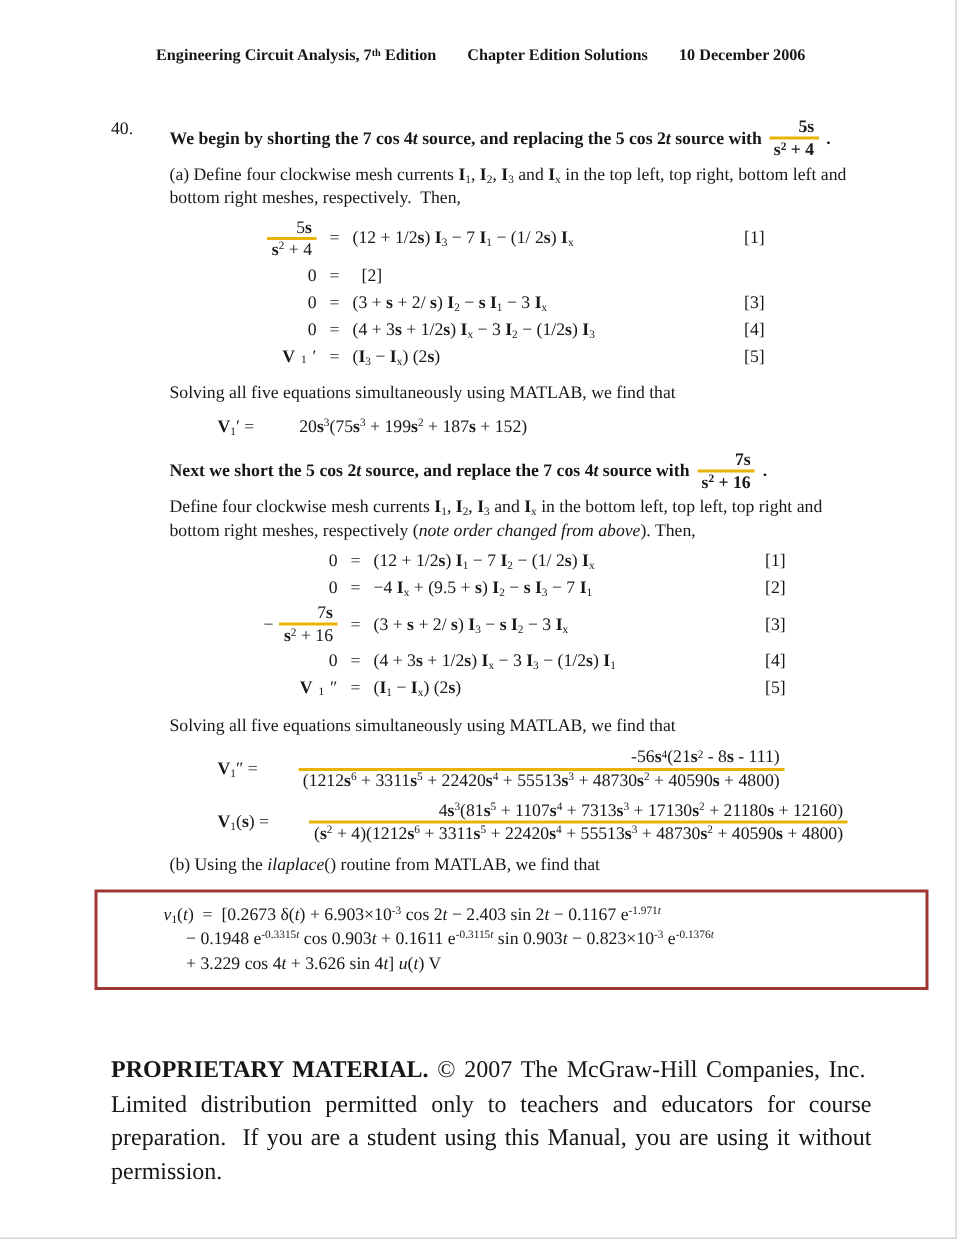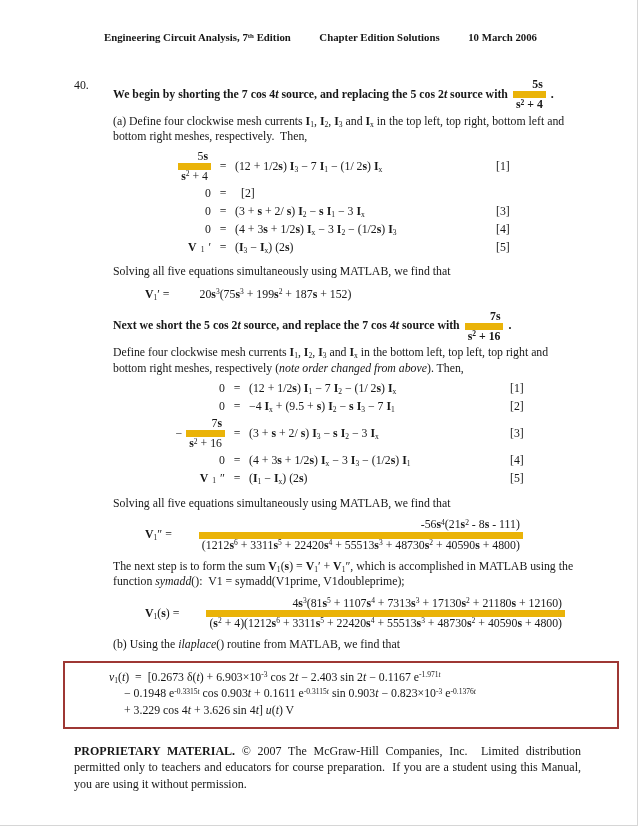--- a/index.html
+++ b/index.html
@@ -11,48 +11,48 @@
   }
   .header{display:flex;justify-content:space-between;align-items:baseline;
     font-weight:bold;font-size:10.8px;padding:30px 100px 0 104px;}
   .body-area{padding:34px 58px 0 74px;}
   .problem-row{display:flex;}
   .prob-num{width:39px;flex:none;}
   .prob-body{flex:1;min-width:0;}
   .fline{display:flex;align-items:center;gap:5px;flex-wrap:nowrap;font-weight:bold;}
   .frac{display:inline-block;text-align:center;vertical-align:middle;line-height:1.12;}
   .frac .num{display:block;padding:0 3px;text-align:right;}
-  .frac .den{display:block;border-top:7px solid #eab308;padding:0 3px;}
+  .frac .den{display:block;border-top:2px solid #eab308;padding:0 3px;}
   sup{font-size:0.64em;vertical-align:baseline;position:relative;top:-0.5em;line-height:0;}
   sub{font-size:0.64em;vertical-align:baseline;position:relative;top:0.28em;line-height:0;}
   .para{margin:2px 0;}
   .eqs{margin:5px 0 9px 32px;}
   .eqrow{display:grid;align-items:center;margin:2.5px 0;column-gap:5px;}
   .eqs1 .eqrow{grid-template-columns:66px 14px 250px 30px;}
   .eqs2 .eqrow{grid-template-columns:80px 14px 250px 30px;}
   .eqrow .lhs{display:flex;justify-content:flex-end;align-items:center;gap:4px;text-align:right;}
   .eqrow .eqsign{text-align:center;}
   .eqrow .ref{text-align:left;padding-left:6px;}
   .bigres{display:flex;align-items:center;gap:27px;margin:7px 0 7px 32px;}
   .solving{margin-top:9px;}
   .box{border:2px solid #9e3734;margin:8px 0 0 -50px;width:498px;padding:6px 10px 7px 12px;}
   .box .cont{padding-left:15px;}
   .box .bline{margin:1px 0;}
   .footer{position:absolute;left:74px;right:56px;bottom:32px;
-    font-size:12px;line-height:1.4;text-align:justify;}
+    font-size:16px;line-height:1.4;text-align:justify;}
 </style>
 </head>
 <body>
 
 <div class="page">
 
   <div class="header">
     <span>Engineering Circuit Analysis, 7<sup>th</sup> Edition</span>
     <span>Chapter Edition Solutions</span>
-    <span>10 March 2006</span>
+    <span>10 December 2006</span>
   </div>
 
   <div class="body-area">
     <div class="problem-row">
       <div class="prob-num">40.</div>
       <div class="prob-body">
 
         <div class="fline">
           <span>We begin by shorting the 7 cos 4<i>t</i> source, and replacing the 5 cos 2<i>t</i> source with</span>
           <span class="frac">
@@ -163,21 +163,20 @@
         <div class="para solving">Solving all five equations simultaneously using MATLAB, we find that</div>
 
         <div class="bigres">
           <span><b>V</b><sub>1</sub>″ =</span>
           <span class="frac">
             <span class="num">-56<b>s</b><sup>4</sup>(21<b>s</b><sup>2</sup> - 8<b>s</b> - 111)</span>
             <span class="den">(1212<b>s</b><sup>6</sup> + 3311<b>s</b><sup>5</sup> + 22420<b>s</b><sup>4</sup> + 55513<b>s</b><sup>3</sup> + 48730<b>s</b><sup>2</sup> + 40590<b>s</b> + 4800)</span>
           </span>
         </div>
 
-        <div class="para">The next step is to form the sum <b>V</b><sub>1</sub>(<b>s</b>) = <b>V</b><sub>1</sub>′ + <b>V</b><sub>1</sub>″, which is accomplished in MATLAB using the function <i>symadd</i>():&nbsp; V1 = symadd(V1prime, V1doubleprime);</div>
 
         <div class="bigres">
           <span><b>V</b><sub>1</sub>(<b>s</b>) =</span>
           <span class="frac">
             <span class="num">4<b>s</b><sup>3</sup>(81<b>s</b><sup>5</sup> + 1107<b>s</b><sup>4</sup> + 7313<b>s</b><sup>3</sup> + 17130<b>s</b><sup>2</sup> + 21180<b>s</b> + 12160)</span>
             <span class="den">(<b>s</b><sup>2</sup> + 4)(1212<b>s</b><sup>6</sup> + 3311<b>s</b><sup>5</sup> + 22420<b>s</b><sup>4</sup> + 55513<b>s</b><sup>3</sup> + 48730<b>s</b><sup>2</sup> + 40590<b>s</b> + 4800)</span>
           </span>
         </div>
 
         <div class="para">(b) Using the <i>ilaplace</i>() routine from MATLAB, we find that</div>

